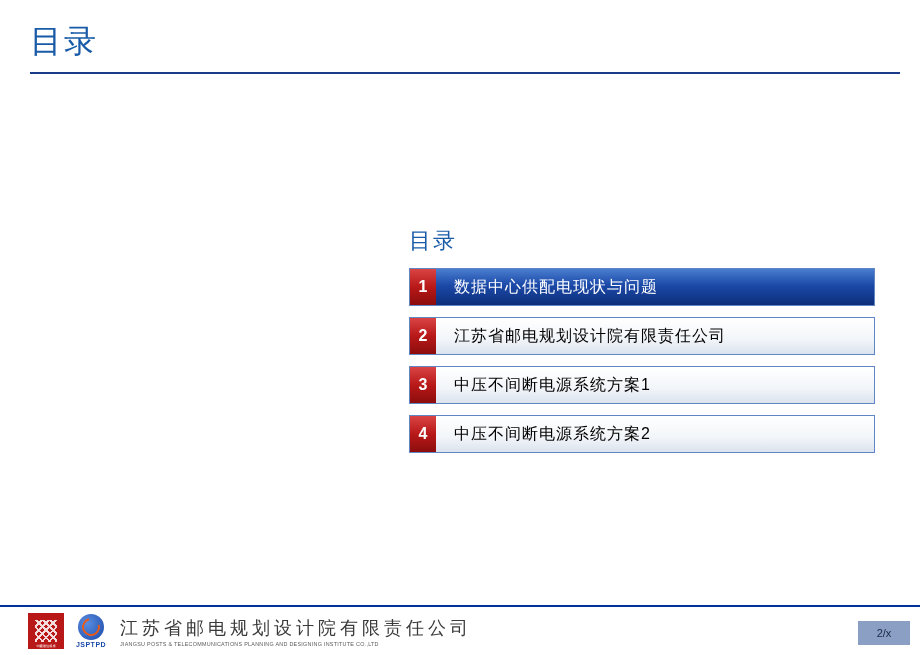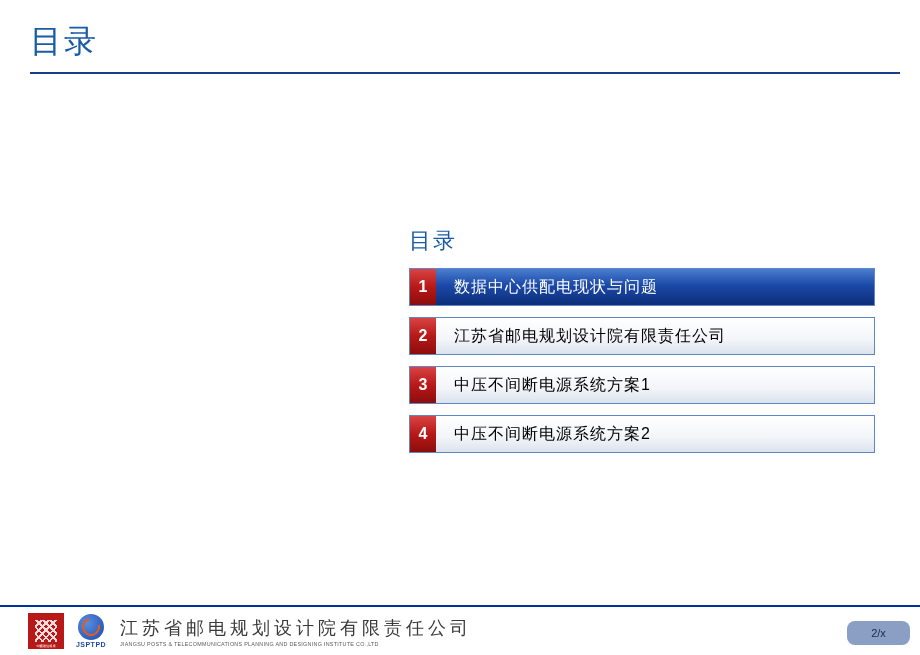--- a/index.html
+++ b/index.html
@@ -172,29 +172,28 @@
       color: #5a5a5a;
       letter-spacing: 0.3px;
       transform-origin: left center;
       transform: scale(0.9);
       margin-top: 1px;
     }
     .page-num {
       position: absolute;
       right: 10px;
       bottom: 10px;
-      width: 63px;
+      width: 52px;
       height: 24px;
       background: #8a9fc3;
       display: flex;
       align-items: center;
       justify-content: center;
       font-size: 11px;
       color: #1a2a4a;
-      border-radius: 8px;
     }
   </style>
 </head>
 <body>
 
 <div class="header">
   <div class="main-title">目录</div>
 </div>
 <div class="title-divider"></div>
 

